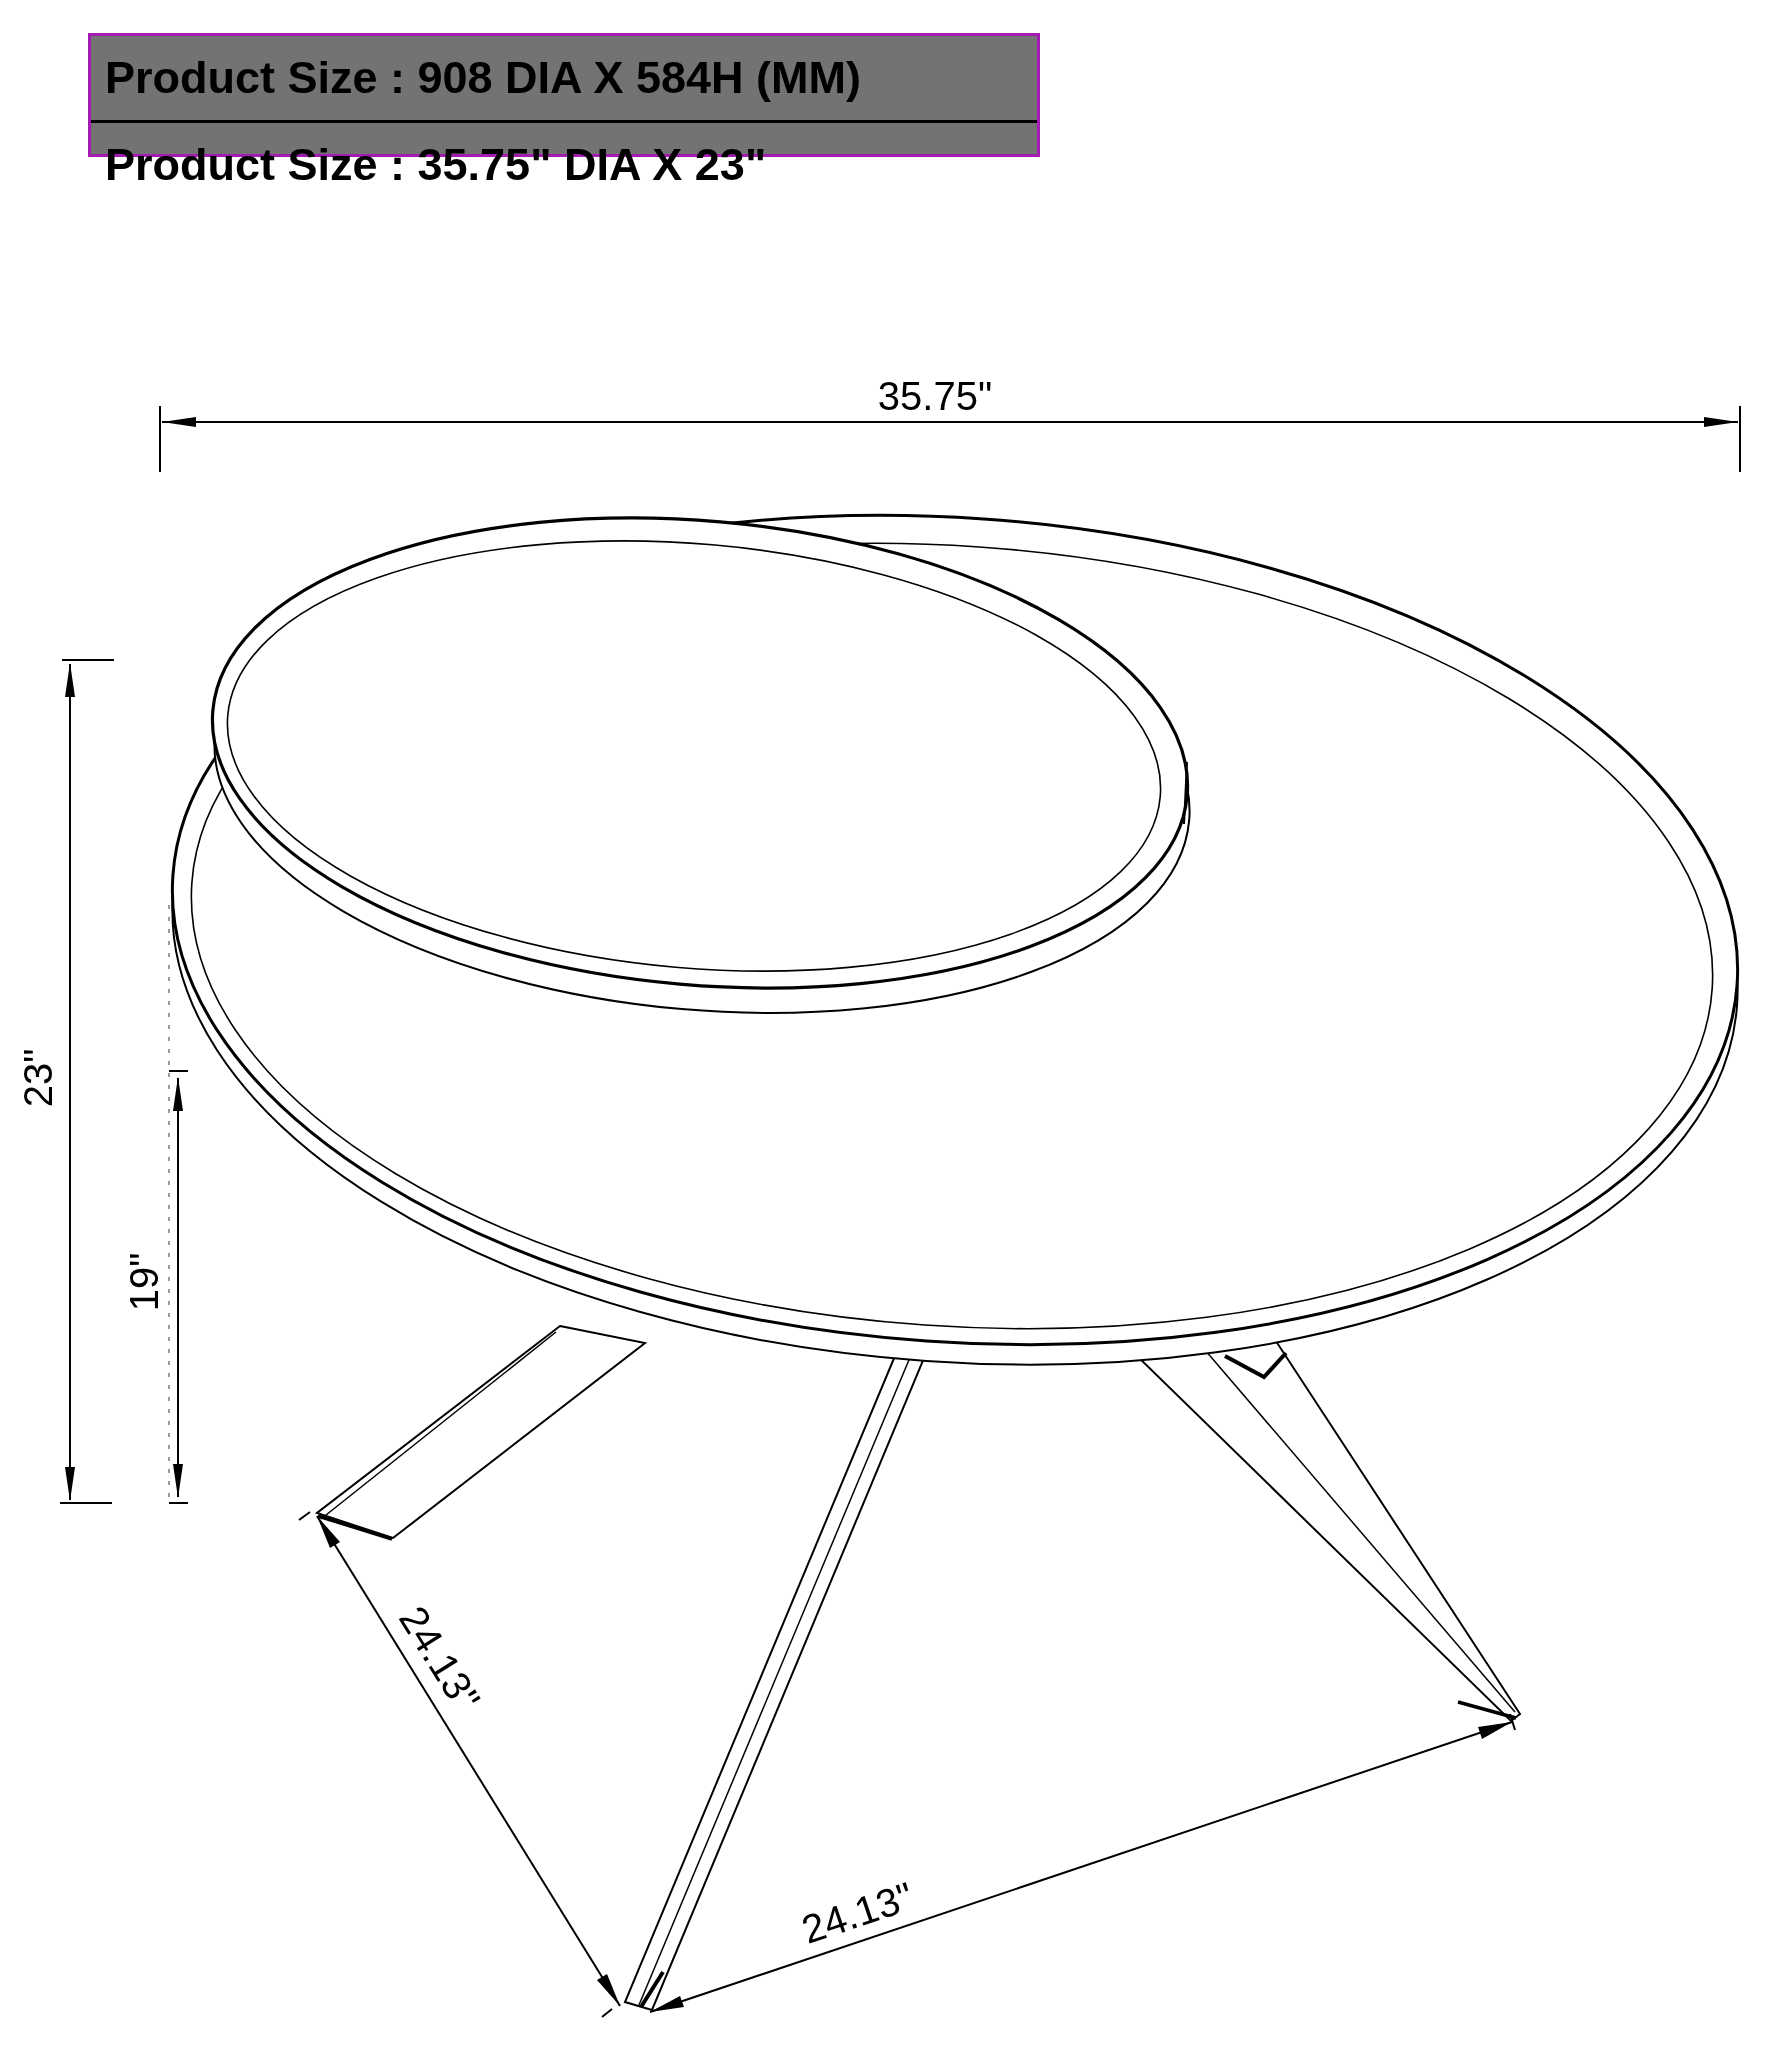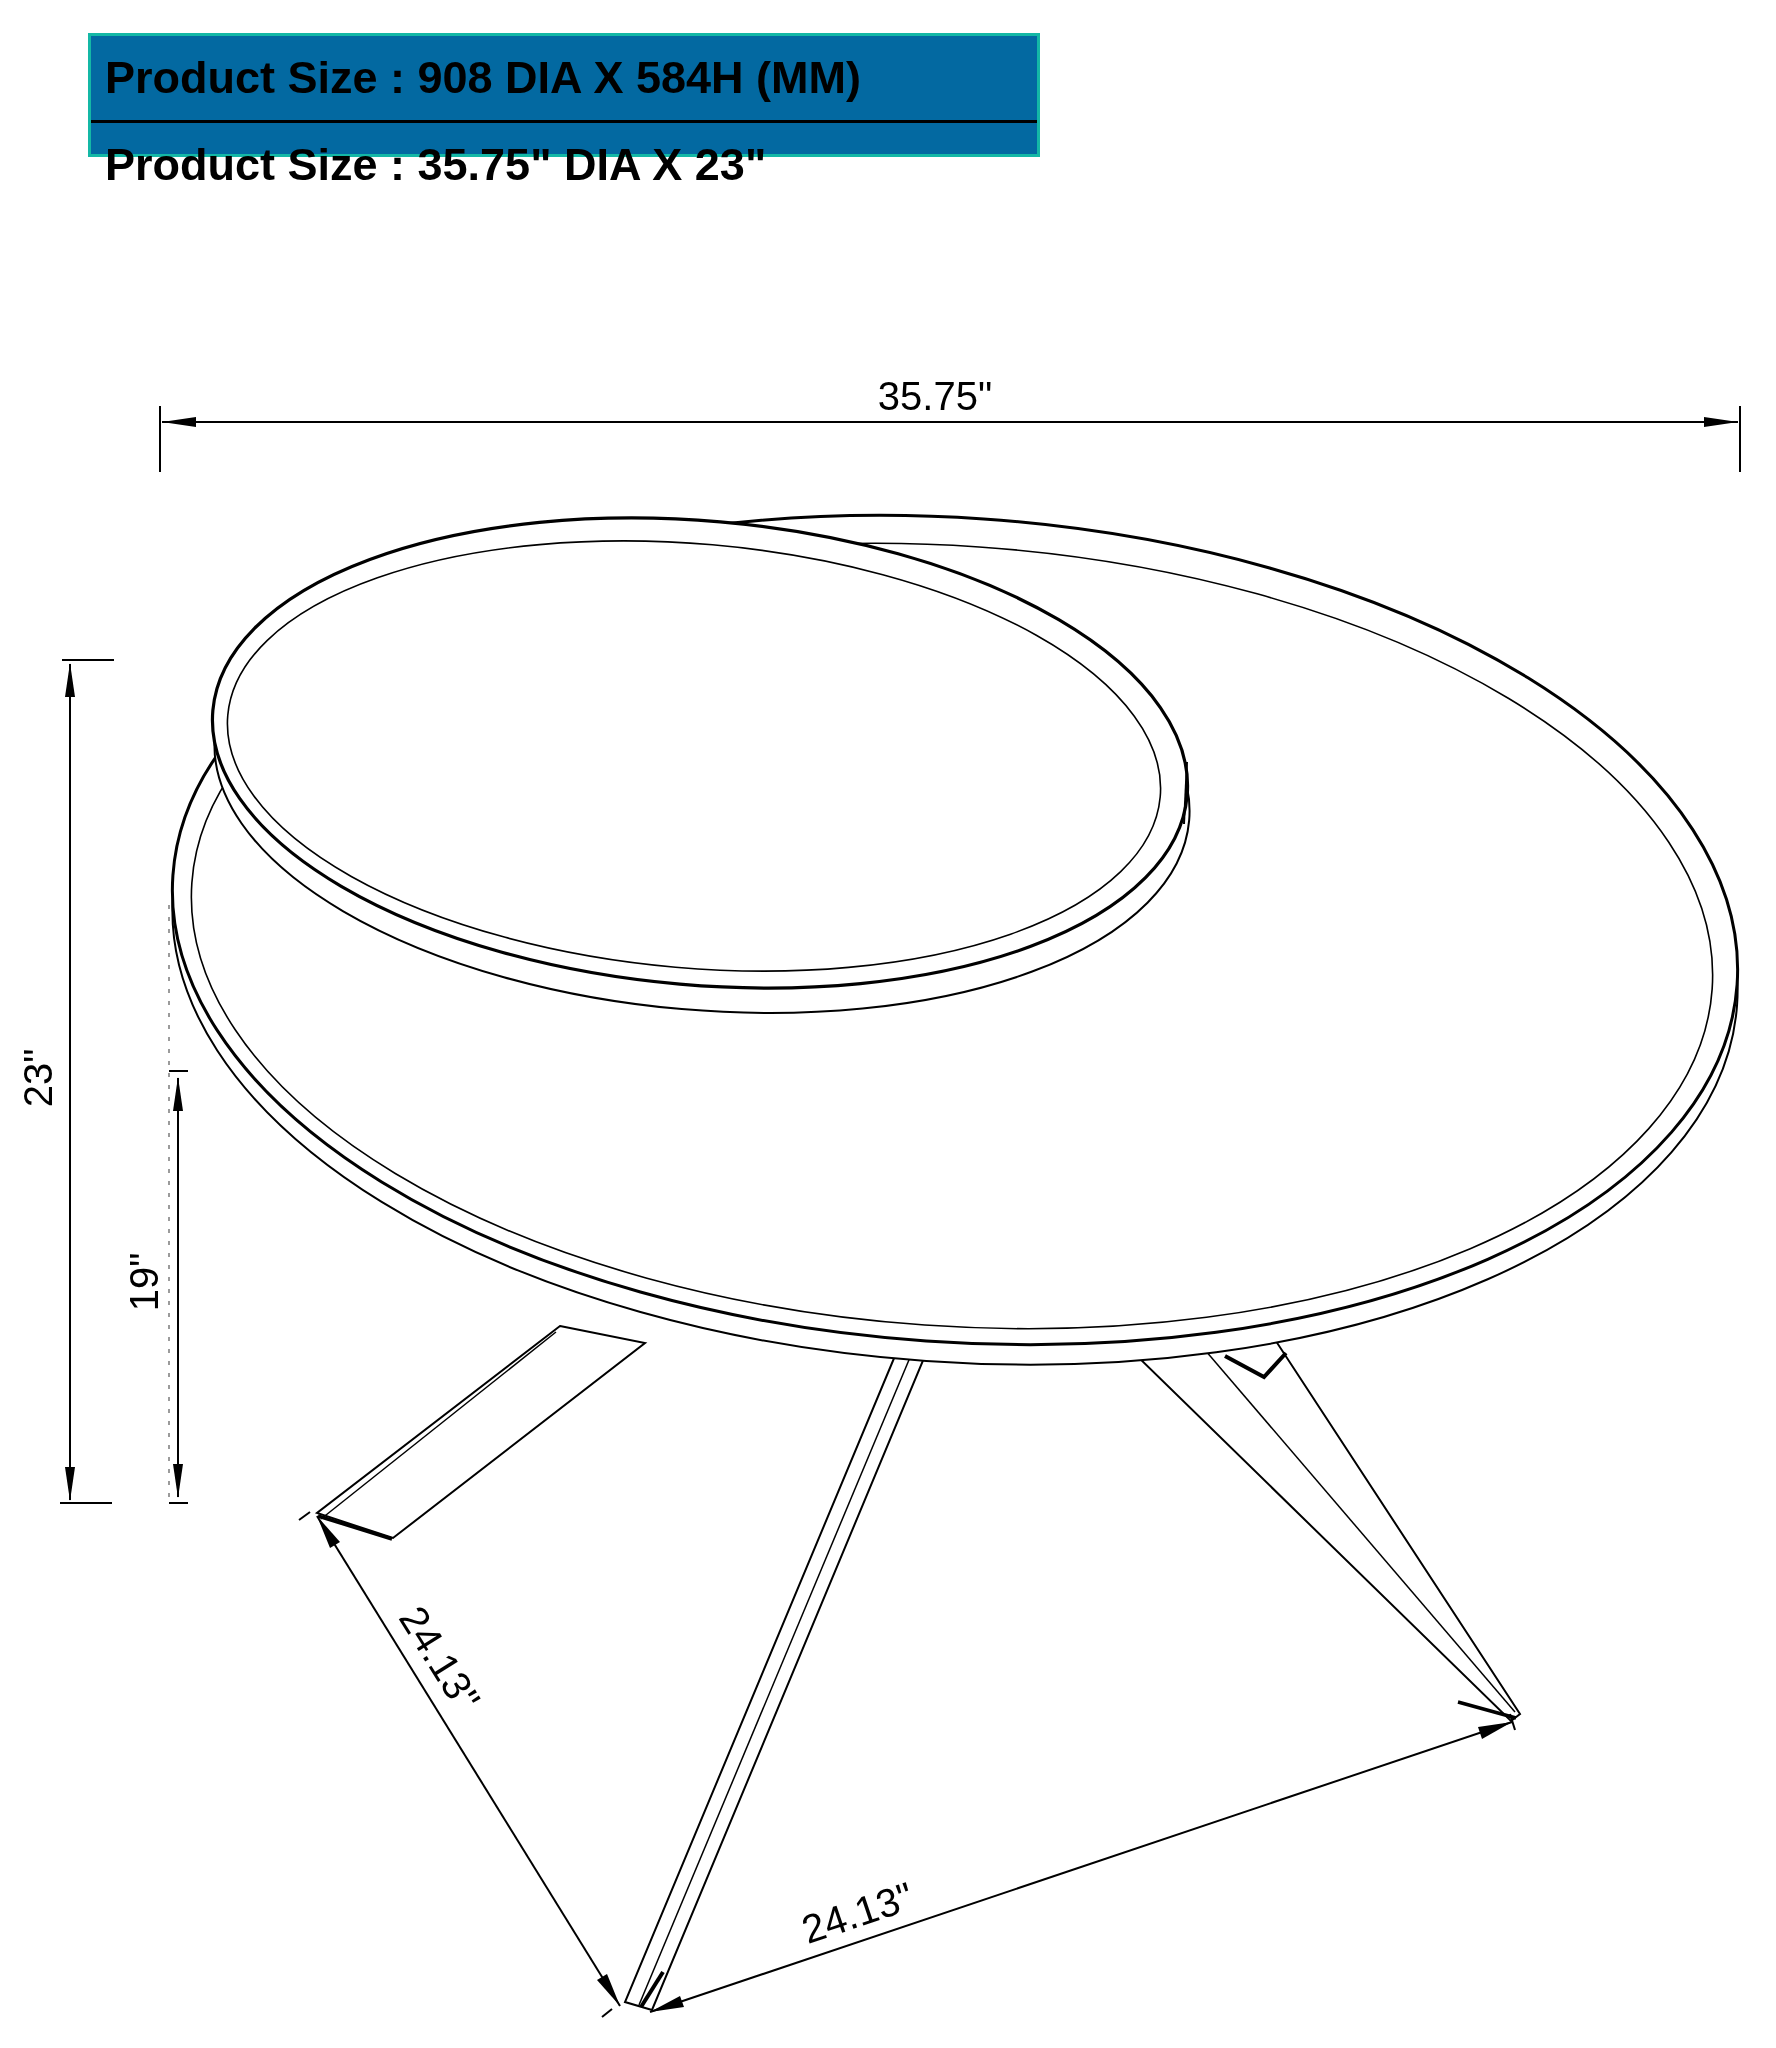--- a/index.html
+++ b/index.html
@@ -1,20 +1,20 @@
 <!DOCTYPE html>
 <html><head>
 <meta charset="utf-8">
 <style>
   html,body{margin:0;padding:0;background:#e8e8e8;}
   .stage{position:relative;width:1776px;height:2048px;background:#ffffff;overflow:hidden;
          font-family:"Liberation Sans", sans-serif;}
   .drawing-svg{position:absolute;left:0;top:0;}
   .title-block{position:absolute;left:88px;top:33px;width:952px;height:124px;
-               border:3px solid #14b8a6;background:#0369a1;box-sizing:border-box;}
+               border:3px solid #a21caf;background:#737373;box-sizing:border-box;}
   .tb-row{display:flex;align-items:center;padding-left:14px;height:84px;
           font-weight:700;font-size:45px;color:#000;letter-spacing:0px;box-sizing:border-box;}
   .tb-row.second{border-top:3px solid #000;height:86px;}
   .dim-text{font-family:"Liberation Sans", sans-serif;font-size:40px;fill:#000;}
 </style>
 </head>
 <body>
 
 <div class="stage">
 

